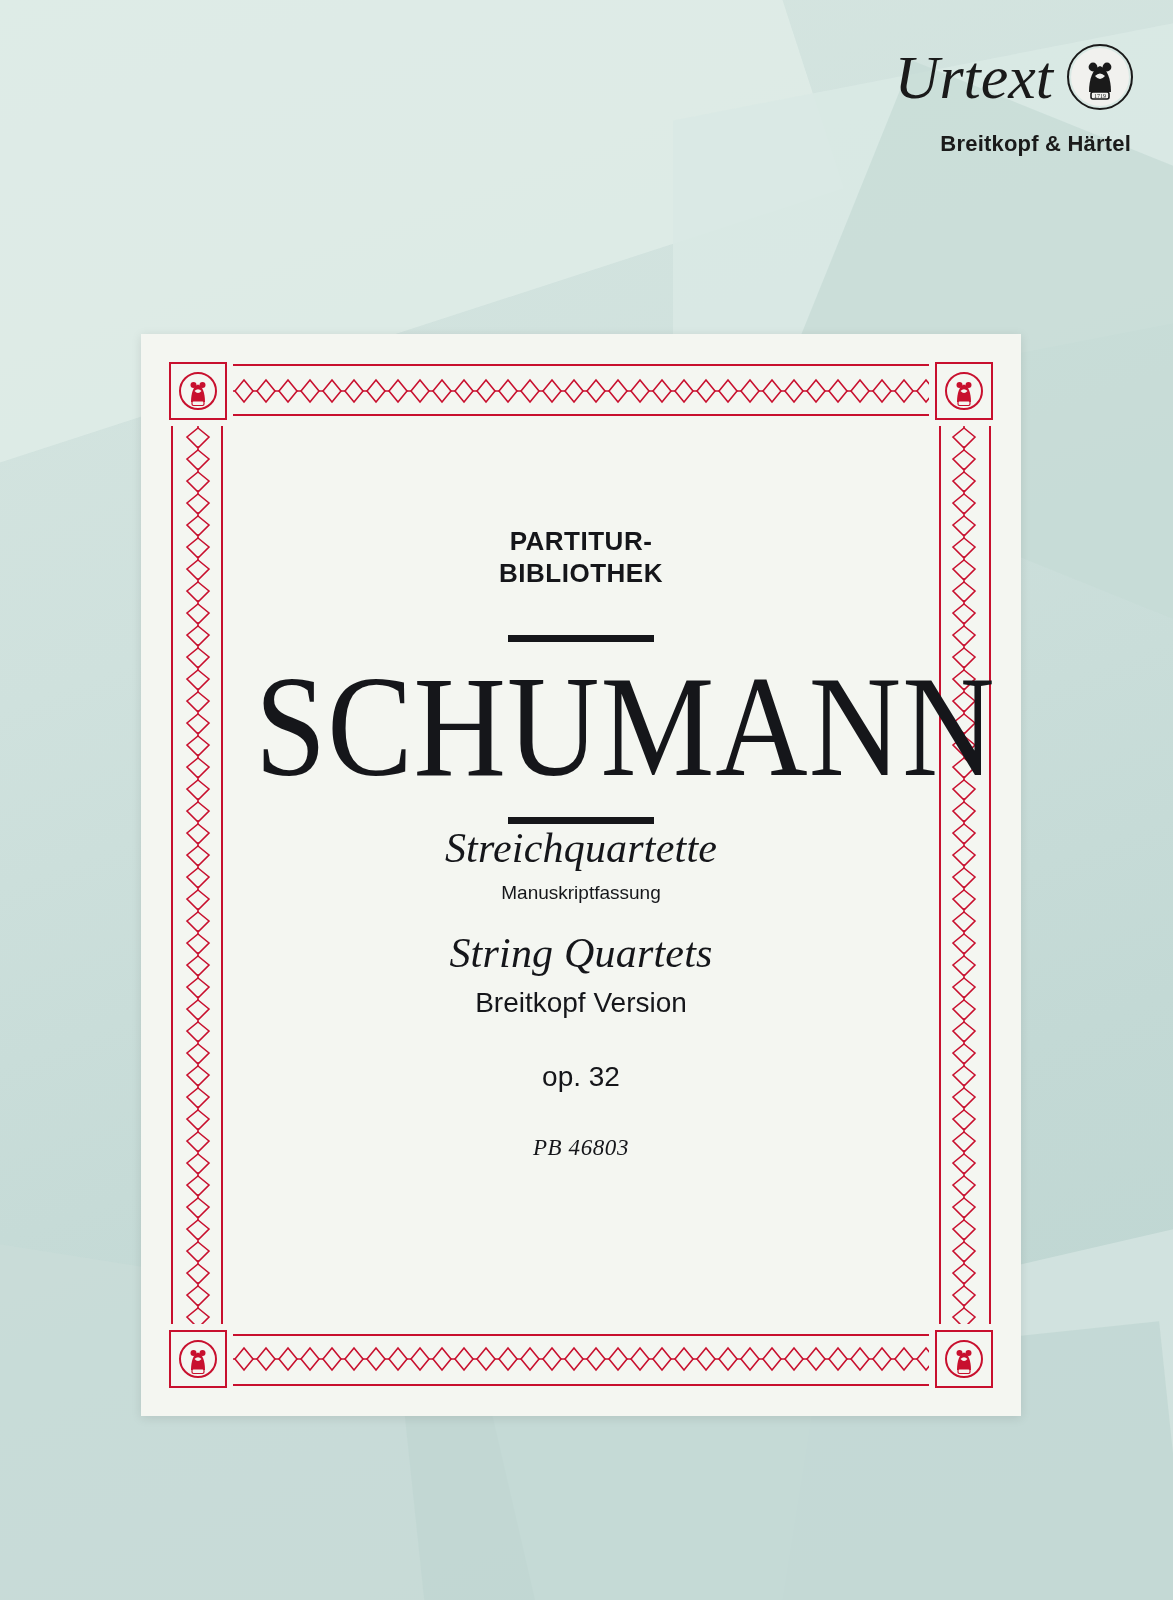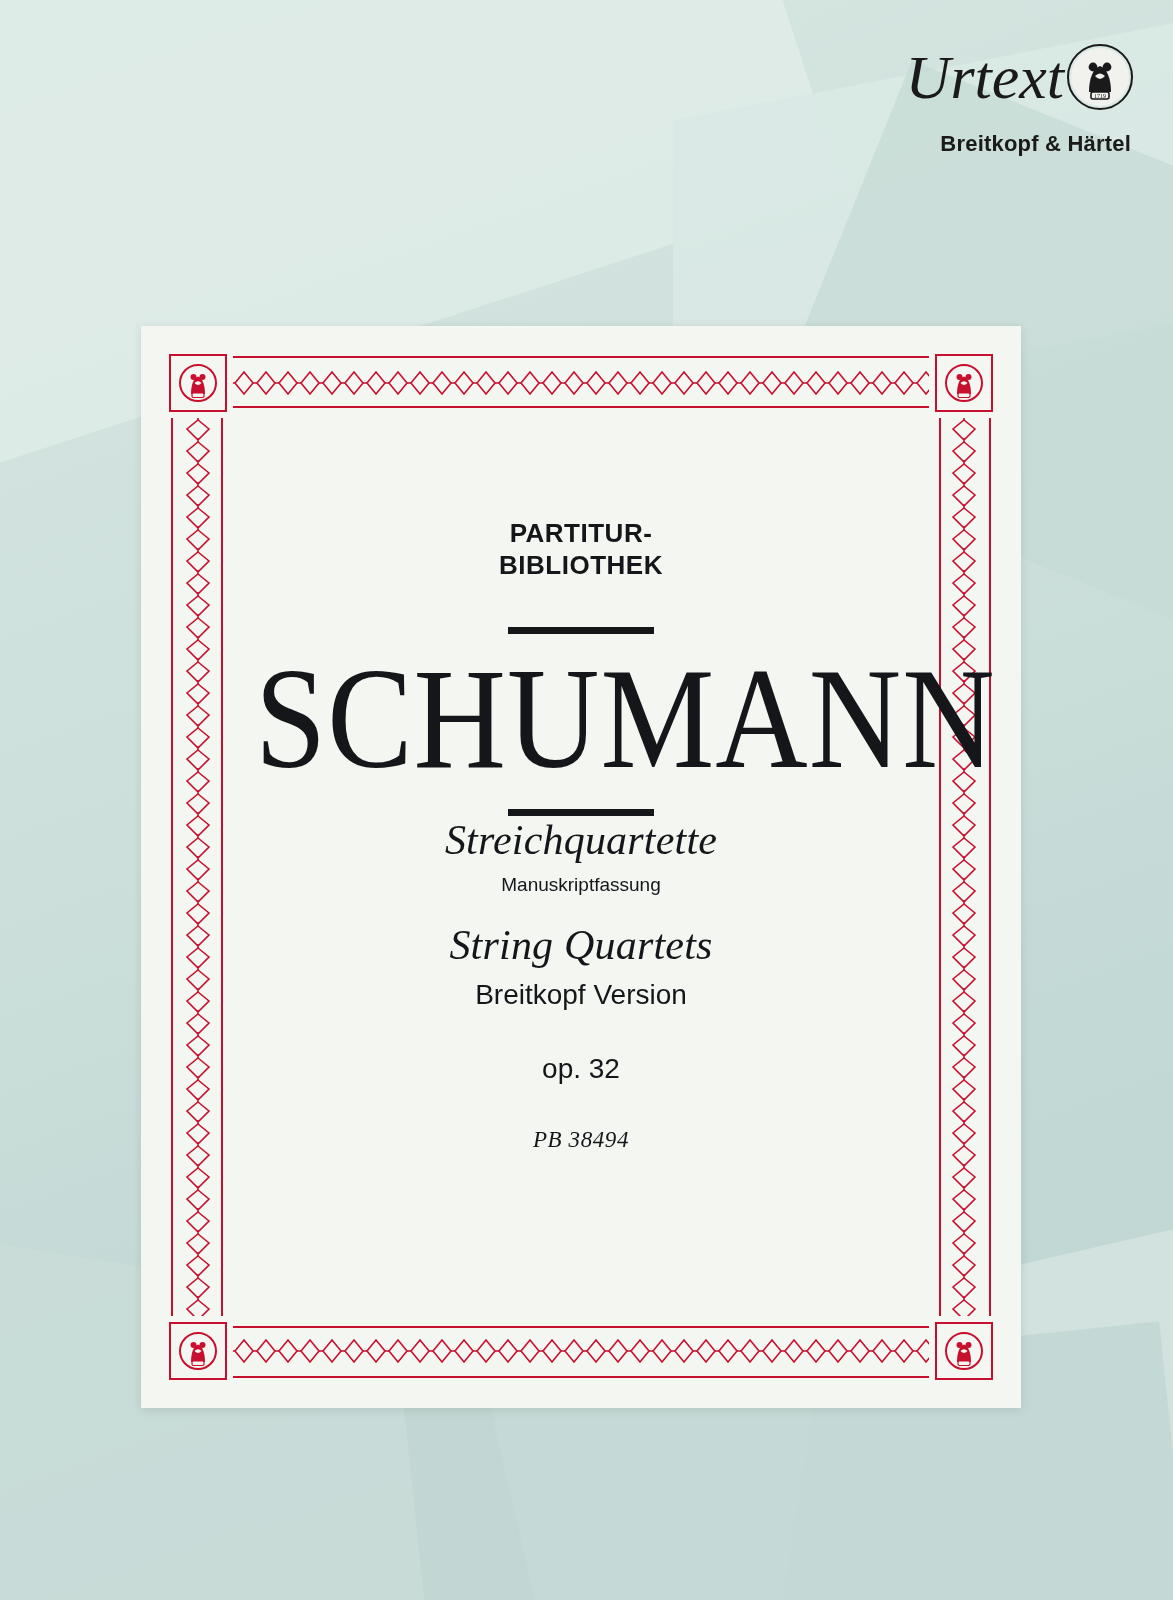--- a/index.html
+++ b/index.html
@@ -75,21 +75,21 @@
     position: absolute;
     top: 44px;
     right: 40px;
     text-align: right;
     color: #1a1a1a;
   }
   .brand-row {
     display: flex;
     align-items: center;
     justify-content: center;
-    gap: 3px;
+    gap: 14px;
   }
   .brand-urtext {
     font-family: "Liberation Serif", serif;
     font-style: italic;
     font-size: 62px;
     letter-spacing: 0px;
     line-height: .95;
   }
   .brand-seal {
     width: 62px;
@@ -106,21 +106,21 @@
     font-size: 22px;
     letter-spacing: .2px;
     margin-top: 21px;
     margin-right: 2px;
   }
 
   
   .cover {
     position: absolute;
     left: 141px;
-    top: 326px;
+    top: 334px;
     width: 880px;
     height: 1082px;
     background: #f4f6f1;
     box-shadow: 0 2px 10px rgba(0,0,0,.10);
   }
   .cover-inner {
     position: absolute;
     inset: 18px;
   }
 
@@ -388,18 +388,18 @@
         <div class="composer">SCHUMANN</div>
         <div class="rule2"></div>
 
         <div class="title-de">Streichquartette</div>
         <div class="subtitle-de">Manuskriptfassung</div>
 
         <div class="title-en">String Quartets</div>
         <div class="subtitle-en">Breitkopf Version</div>
 
         <div class="opus">op. 32</div>
-        <div class="plate">PB 38494</div>
+        <div class="plate">PB 46803</div>
       </div>
 
     </div>
   </div>
 </div>
 
 </body></html>

